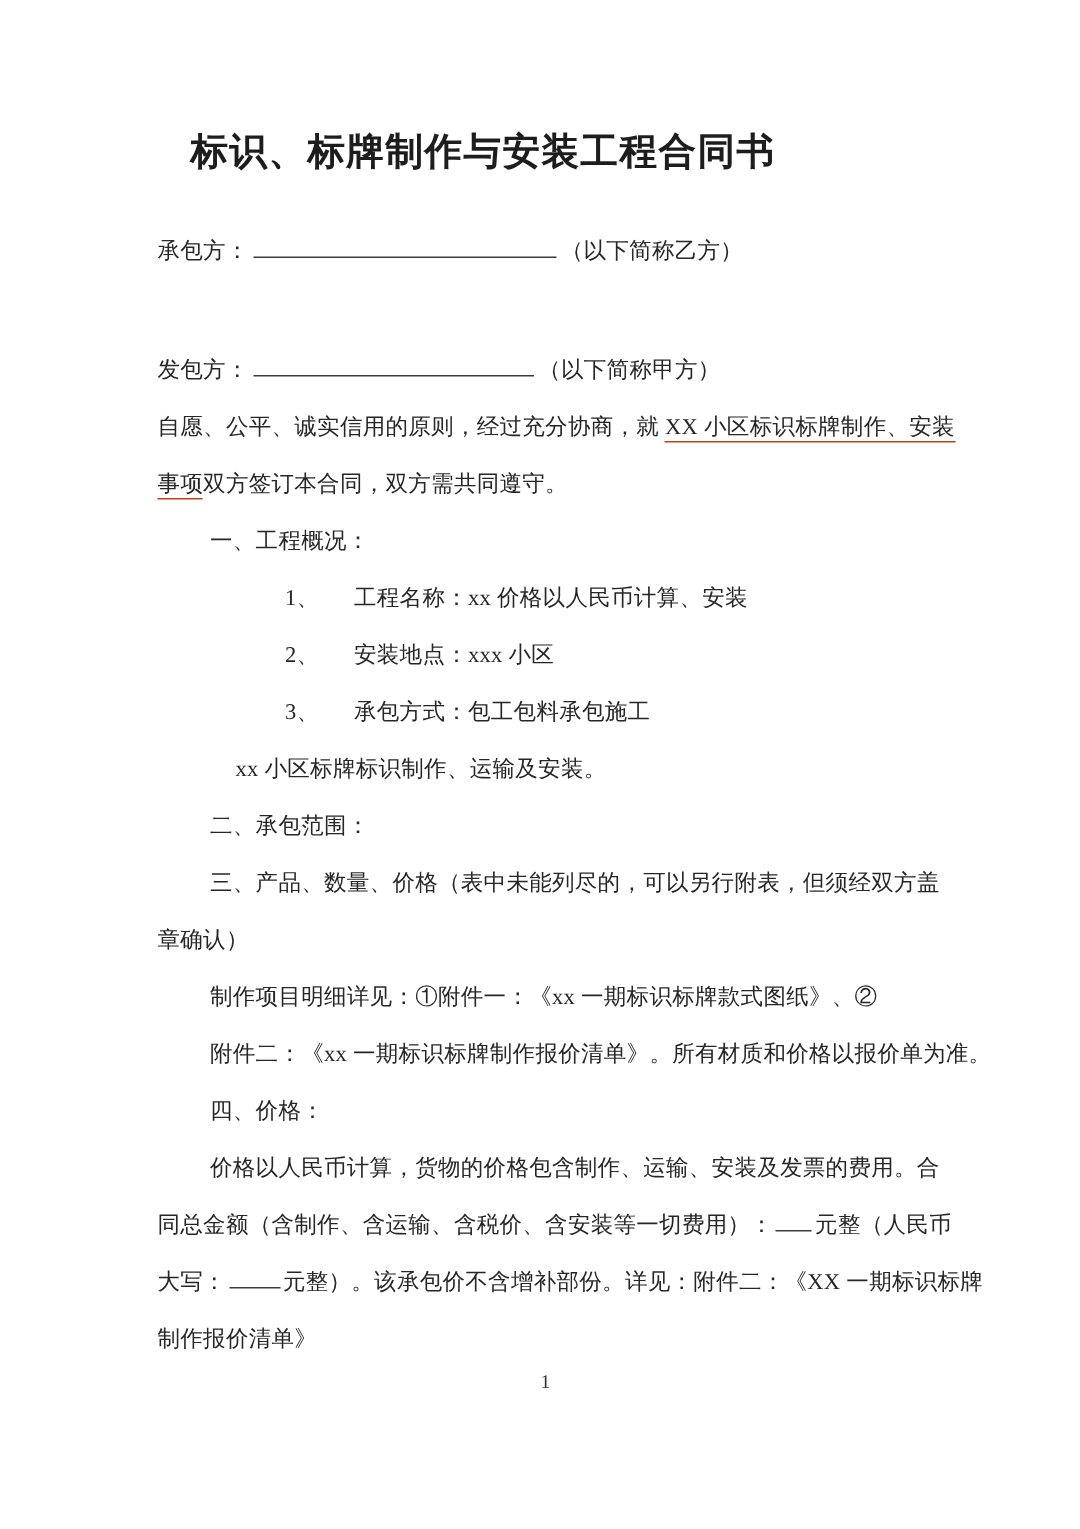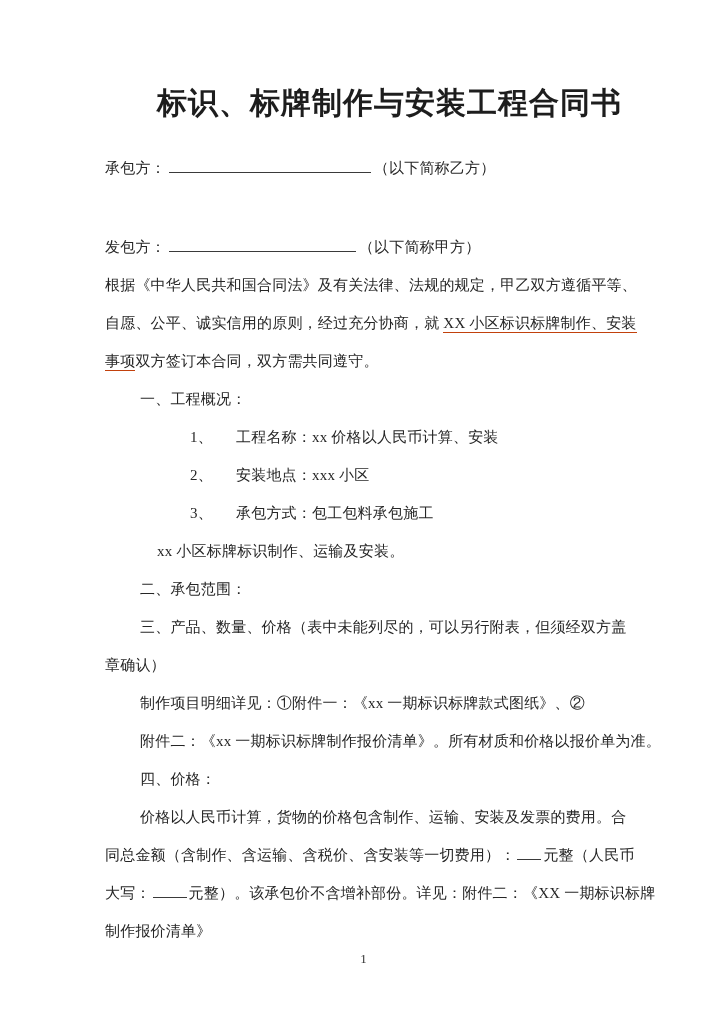--- a/index.html
+++ b/index.html
@@ -16,24 +16,24 @@
     color: #262626;
     font-family: "Liberation Serif", serif;
     overflow: hidden;
   }
   .content {
     padding: 84px 98px 0 105px;
   }
   .title {
     margin: 0;
     padding-left: 22px;
-    text-align: right;
-    font-family: Liberation Sans, sans-serif;
+    text-align: left;
+    font-family: Liberation Mono, monospace;
     font-weight: 900;
-    font-size: 30px;
+    font-size: 25px;
     line-height: 38px;
     letter-spacing: 1px;
     color: #1d1d1d;
     white-space: nowrap;
   }
   .ln {
     height: 38px;
     line-height: 38px;
     font-size: 15px;
     white-space: nowrap;
@@ -75,21 +75,20 @@
 
 <div class="page">
   <div class="content">
 
     <h1 class="title">标识、标牌制作与安装工程合同书</h1>
 
     <div class="ln party-b"><span>承包方：</span><span class="blank blank-b"></span><span>（以下简称乙方）</span></div>
 
     <div class="ln party-a"><span>发包方：</span><span class="blank blank-a"></span><span>（以下简称甲方）</span></div>
 
-    <div class="ln">根据《中华人民共和国合同法》及有关法律、法规的规定，甲乙双方遵循平等、</div>
 
     <div class="ln"><span>自愿、公平、诚实信用的原则，经过充分协商，就 </span><span class="u">XX 小区标识标牌制作、安装</span></div>
 
     <div class="ln"><span class="u">事项</span><span>双方签订本合同，双方需共同遵守。</span></div>
 
     <div class="ln ind1">一、工程概况：</div>
 
     <div class="ln item"><span class="num">1、</span><span>工程名称：xx 价格以人民币计算、安装</span></div>
 
     <div class="ln item"><span class="num">2、</span><span>安装地点：xxx 小区</span></div>

